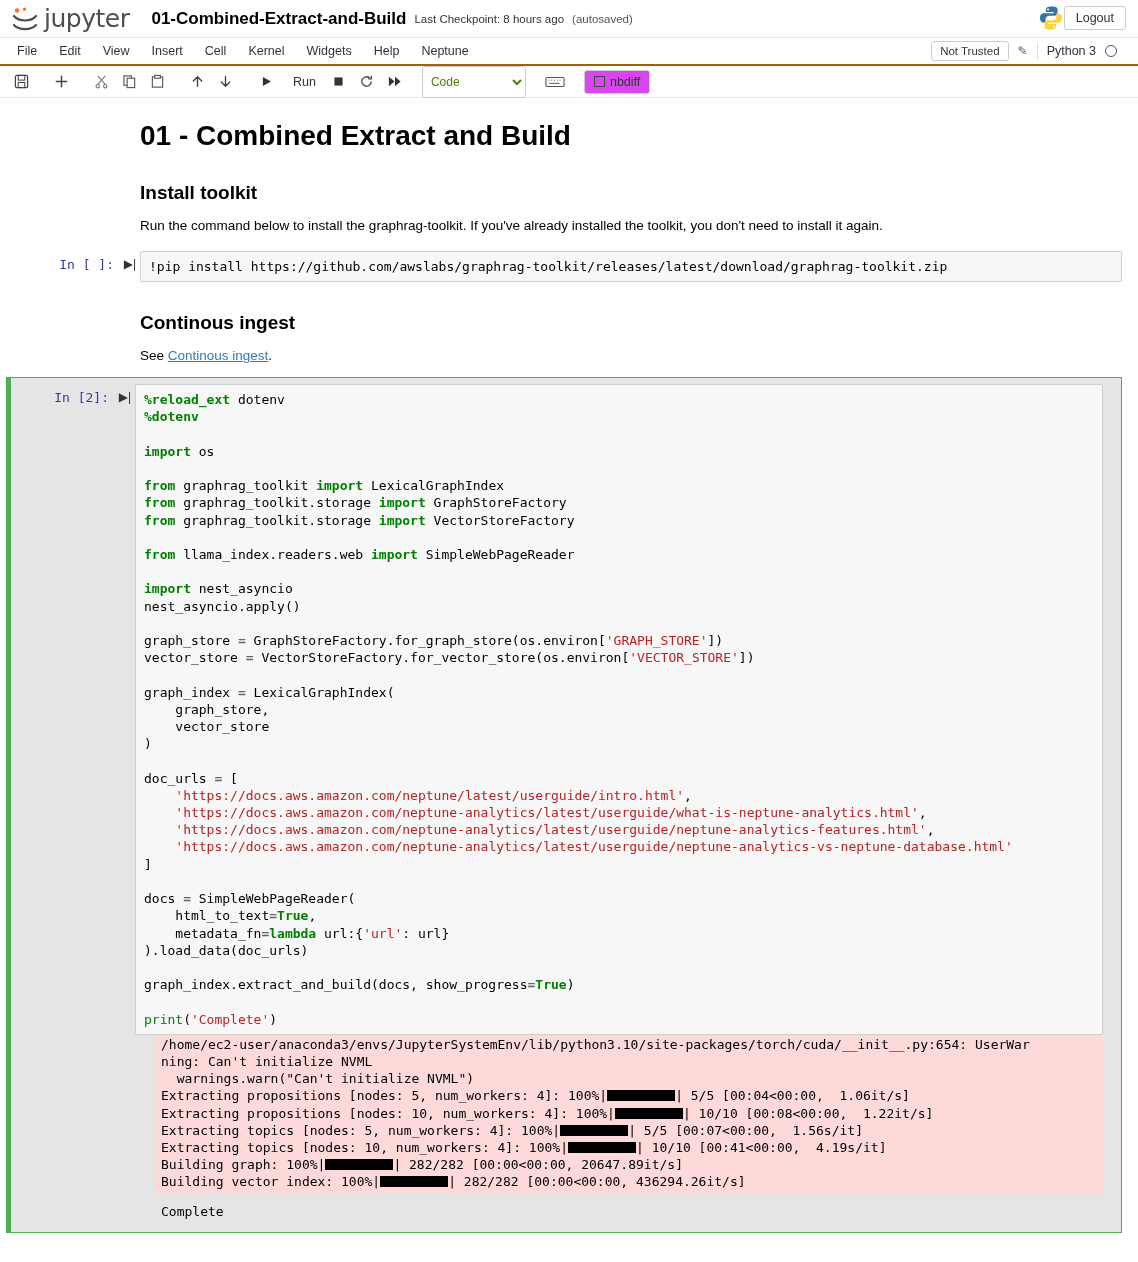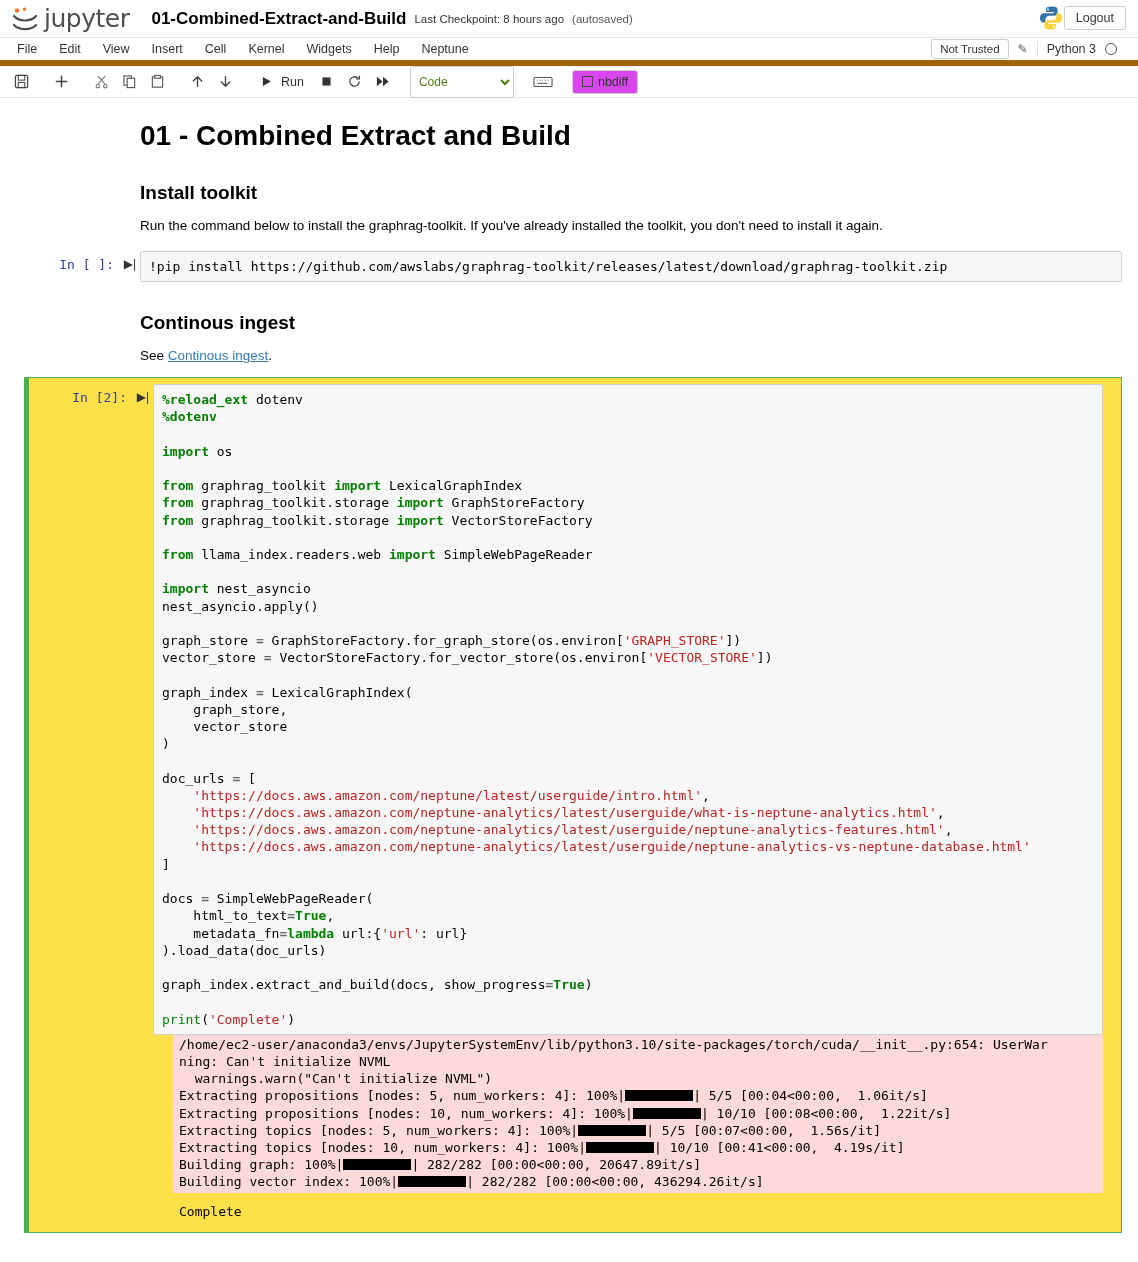--- a/index.html
+++ b/index.html
@@ -62,21 +62,21 @@
     border-radius: 3px;
     padding: 4px 11px;
     font-size: 12.5px;
     color: #333;
     cursor: pointer;
   }
 
   
   .menubar {
     height: 28px;
-    border-bottom: 6px solid #a16207;
+    border-bottom: 2px solid #a16207;
     display: flex;
     align-items: center;
     padding: 0 6px;
     position: relative;
   }
   .menu-item {
     padding: 4px 11px;
     font-size: 12.5px;
     color: #333;
     cursor: pointer;
@@ -126,21 +126,21 @@
     background: #fff;
     border: 1px solid transparent;
     border-radius: 3px;
     font-size: 13px;
     color: #333;
     cursor: pointer;
     padding: 0 4px;
   }
   .tb-sep { width: 10px; }
   .tb-run {
-    display: flex; align-items: center; gap: 8px;
+    display: flex; align-items: center; gap: 20px;
     padding: 0 7px; height: 24px;
     border: 1px solid transparent; border-radius: 3px;
     font-size: 12.5px; cursor: pointer; color: #333;
   }
   .celltype-select {
     height: 32px;
     width: 104px;
     font-size: 12px;
     font-family: "Liberation Sans", sans-serif;
     border: 1px solid #ccc;
@@ -222,22 +222,22 @@
     line-height: 17.2px;
     white-space: pre;
     overflow: hidden;
   }
 
   
   .selected-cell {
     border: 1px solid #4caf50;
     border-left-width: 5px;
     border-left-color: #4caf50;
-    background: #fde047;
-    margin: 14px 16px 0 24px;
+    background: #e5e5e5;
+    margin: 14px 16px 0 6px;
     padding: 6px 0 8px 0;
   }
   .selected-cell .prompt { width: 104px; min-width: 104px; }
   .selected-cell .code-area { margin-right: 18px; }
 
   .out-area {
     margin-left: 144px;
     margin-right: 18px;
     background: #fdd9d9;
     color: #000;

